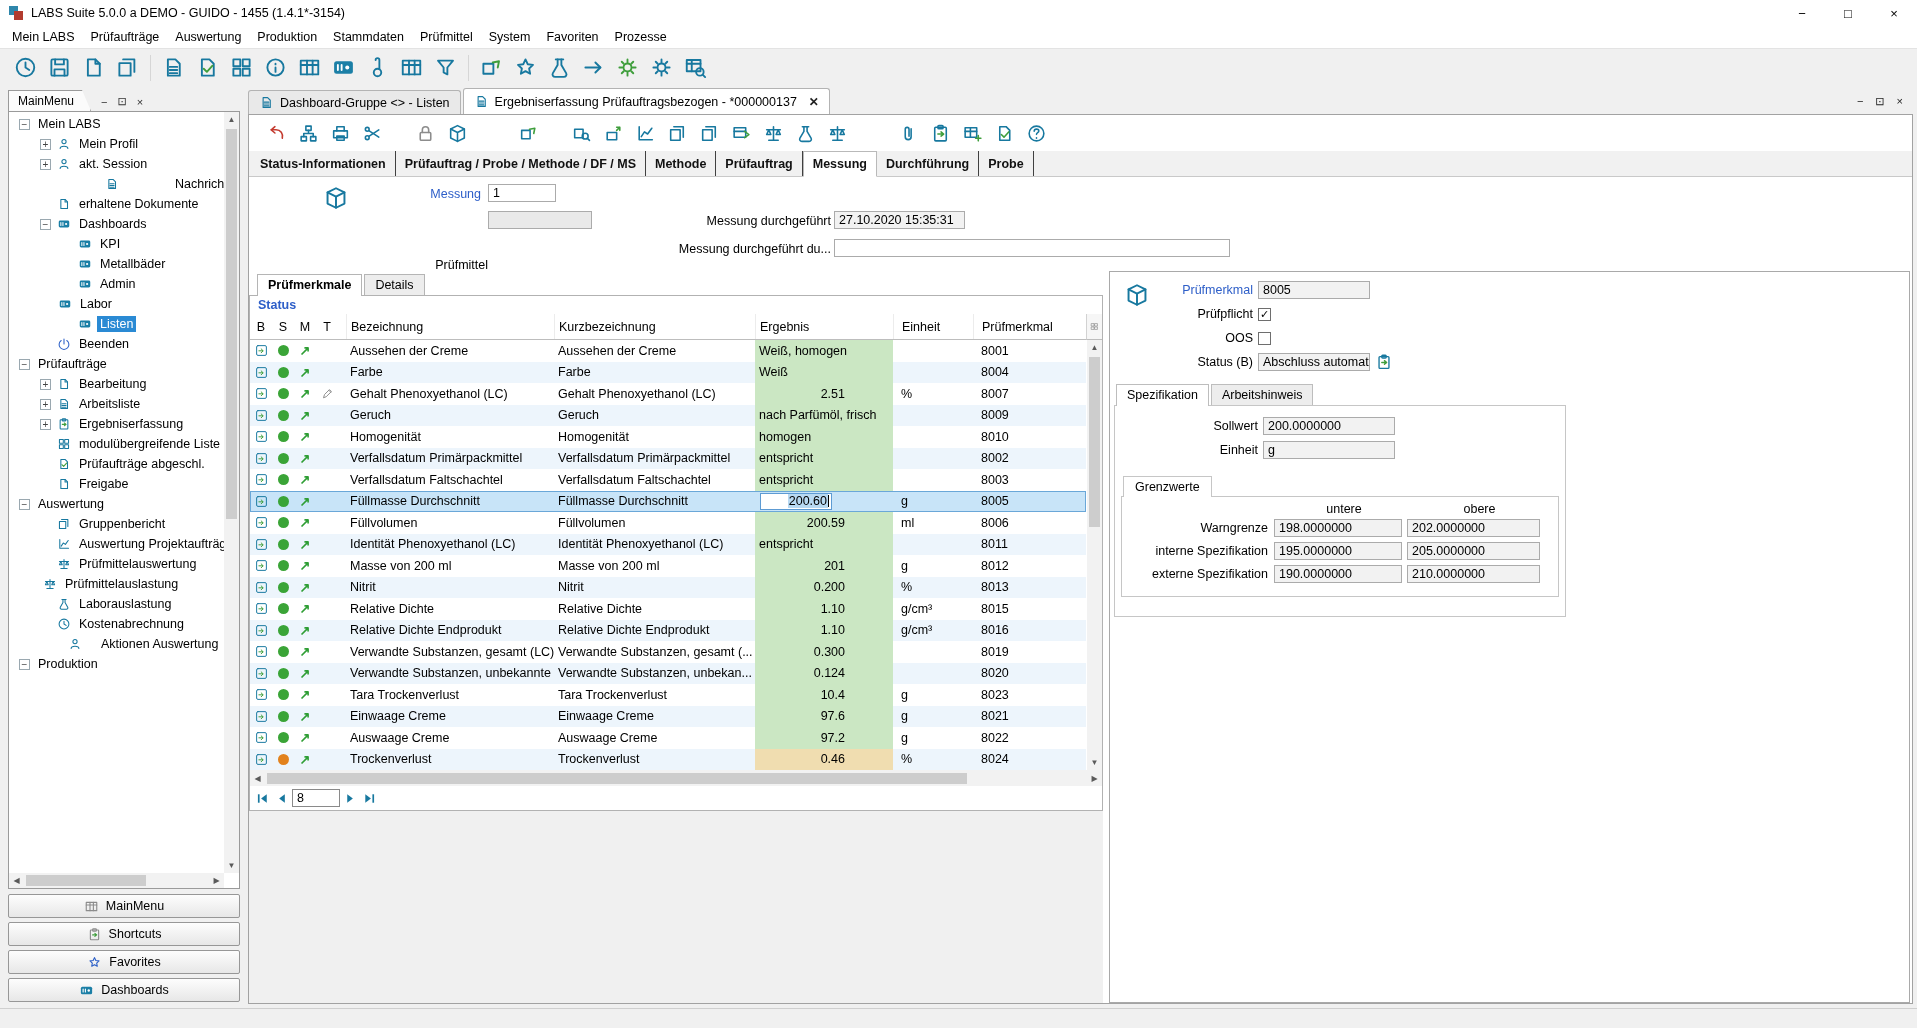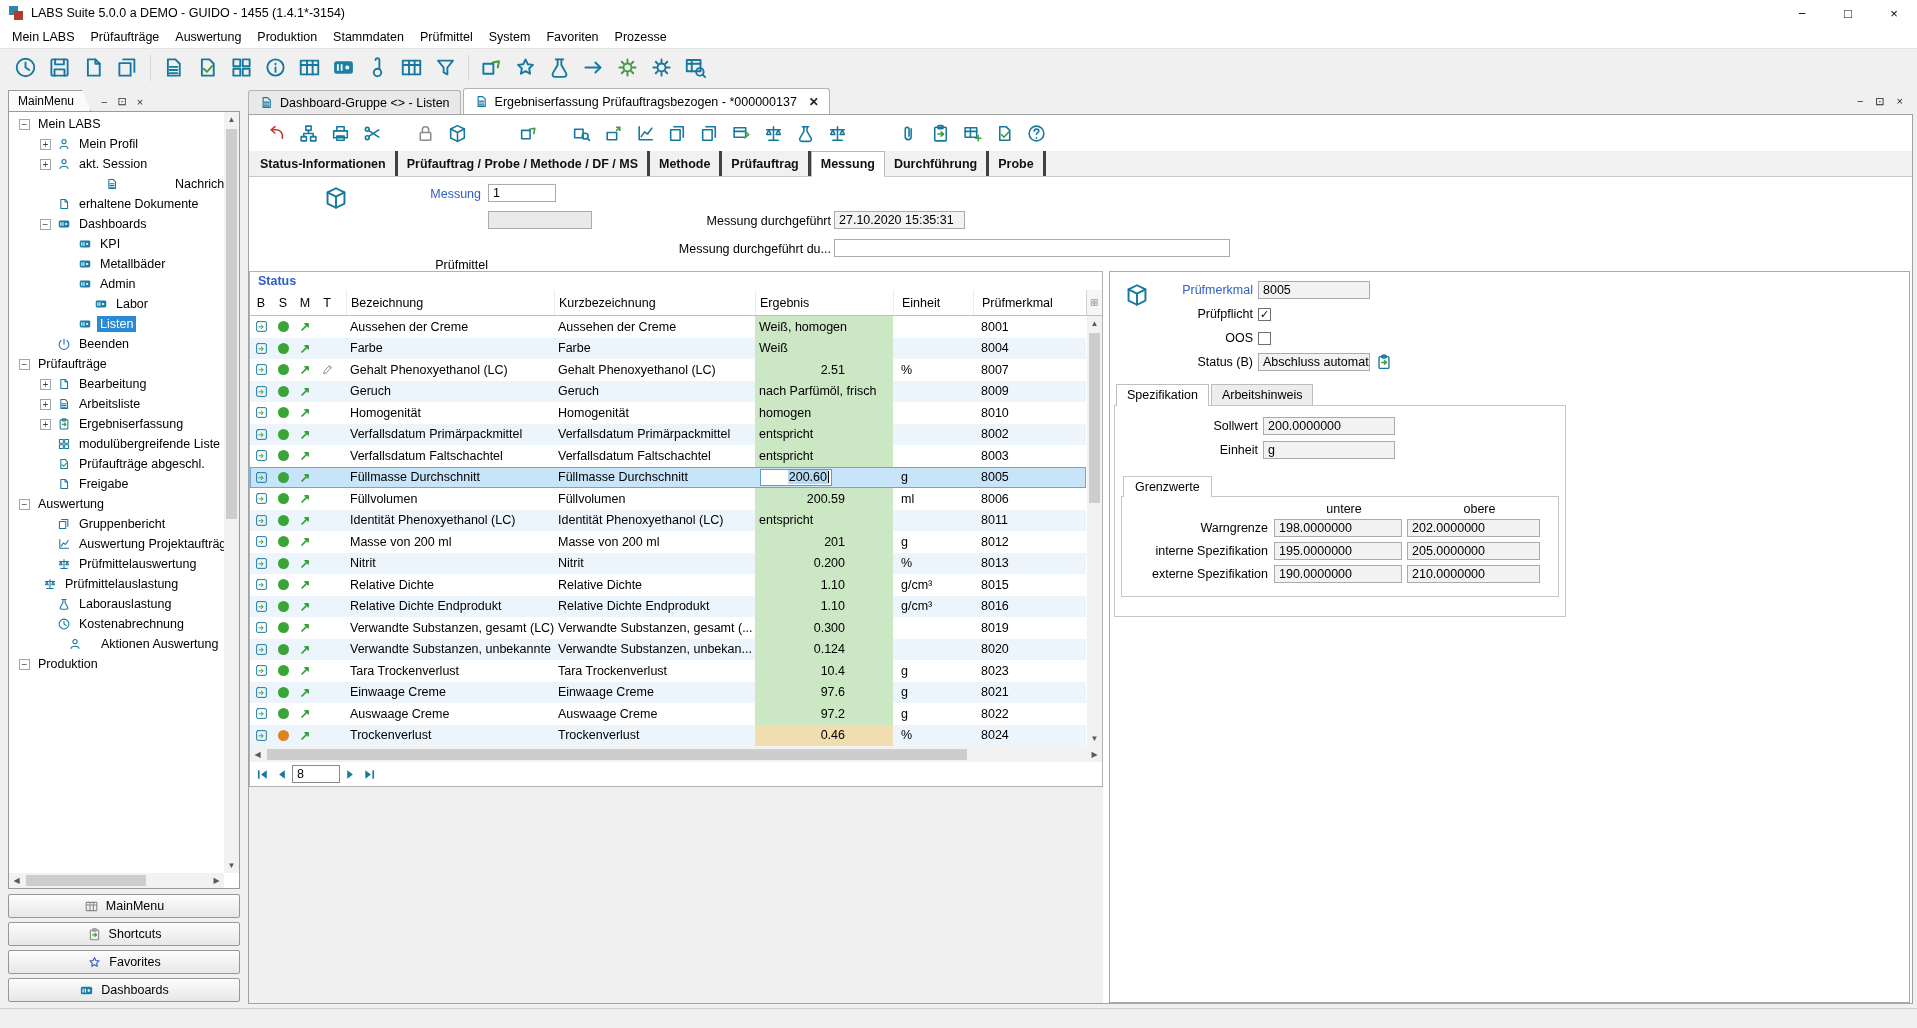--- a/index.html
+++ b/index.html
@@ -54,21 +54,21 @@
 .doc-tabbar{height:26px;display:flex;align-items:flex-end;}
 .doc-tab{height:24px;display:flex;align-items:center;gap:6px;padding:0 10px;margin-right:2px;border:1px solid #b3b3b3;border-bottom:0;border-radius:3px 3px 0 0;background:#e9e9e9;white-space:nowrap;}
 .doc-tab.active{background:#fff;height:26px;}
 .dt-icon{display:flex;}
 .tab-close{margin-left:6px;font-weight:bold;font-size:12px;color:#222;}
 .mdi-controls{margin-left:auto;display:flex;gap:12px;padding:0 10px 6px 0;font-size:11px;color:#222;}
 .doc-body{flex:1;min-height:0;background:#fff;border:1px solid #a2a2a2;display:flex;flex-direction:column;}
 .doc-toolbar{height:36px;display:flex;align-items:center;gap:5px;padding-left:14px;background:#fff;}
 .doc-toolbar .tb-btn{width:27px;height:27px;}
 .section-tabs{height:26px;background:#f1f1f1;border-bottom:1px solid #c9c9c9;display:flex;align-items:stretch;padding-left:2px;}
-.sec-tab{display:flex;align-items:center;padding:0 9px;font-weight:bold;border-right:3px solid #404040;color:#111;}
+.sec-tab{display:flex;align-items:center;padding:0 9px;font-weight:bold;border-right:1px solid #404040;color:#111;}
 .sec-tab.active{background:#fff;border:1px solid #b9b9b9;border-bottom:1px solid #fff;margin-bottom:-1px;}
 
 .form-area{height:94px;position:relative;background:#fff;flex:none;}
 .f-label{position:absolute;text-align:right;}
 .f-label.blue{color:#2d5ec8;}
 .inp{border:1px solid #ababab;background:#f2f2f2;height:18px;display:inline-flex;align-items:center;padding:0 4px;font-size:12.5px;white-space:nowrap;overflow:hidden;}
 .inp.white{background:#fff;}
 .inp.disabled{background:#e9e9e9;}
 .f-inp{position:absolute;}
 .form-cube{position:absolute;left:74px;top:8px;}
@@ -382,21 +382,21 @@
               <span class="expander ph"></span>
               <span class="tree-icon">
                 <svg class="icn " style="width:14px;height:14px" viewBox="0 0 20 20">
                   <rect x="2.5" y="5" width="15" height="10" rx="2" fill="#1b7fa6" stroke="none"></rect>
                   <path d="M5.5 8v4M8.5 8v4" stroke="#fff"></path>
                   <circle cx="13" cy="10" r="1.6" fill="#fff" stroke="none"></circle>
                 </svg>
               </span>
               <span class="tree-label">Admin</span>
             </div>
-            <div class="tree-row" style="padding-left: 68px;">
+            <div class="tree-row" style="padding-left: 32px;">
               <span class="expander ph"></span>
               <span class="tree-icon">
                 <svg class="icn " style="width:14px;height:14px" viewBox="0 0 20 20">
                   <rect x="2.5" y="5" width="15" height="10" rx="2" fill="#1b7fa6" stroke="none"></rect>
                   <path d="M5.5 8v4M8.5 8v4" stroke="#fff"></path>
                   <circle cx="13" cy="10" r="1.6" fill="#fff" stroke="none"></circle>
                 </svg>
               </span>
               <span class="tree-label">Labor</span>
             </div>
@@ -810,20 +810,24 @@
           <span class="f-label" style="left:97px;top:37px;width:142px;margin-top:44px;">Prüfmittel</span>
           <span class="inp disabled f-inp" style="left:239px;top:34px;width:104px;"></span>
           <span class="f-label" style="left:420px;top:37px;width:162px;">Messung durchgeführt</span>
           <span class="inp f-inp" style="left:585px;top:34px;width:131px;">27.10.2020 15:35:31</span>
           <span class="f-label" style="left:390px;top:65px;width:192px;">Messung durchgeführt du...</span>
           <span class="inp white f-inp" style="left:585px;top:62px;width:396px;"></span>
         </div>
 
         <div class="content-split">
           <div class="left-pane">
+            <div class="grid-tabs">
+                <span class="grid-tab active">Prüfmerkmale</span>
+                <span class="grid-tab">Details</span>
+              </div>
             <div class="grid-panel">
               <div class="g-status">
                 <span class="status-label">Status</span>
               </div>
               <div class="g-header">
                 <span class="hletter">B</span>
                 <span class="hletter">S</span>
                 <span class="hletter">M</span>
                 <span class="hletter">T</span>
                 <span style="width:8px;flex:none;"></span>

